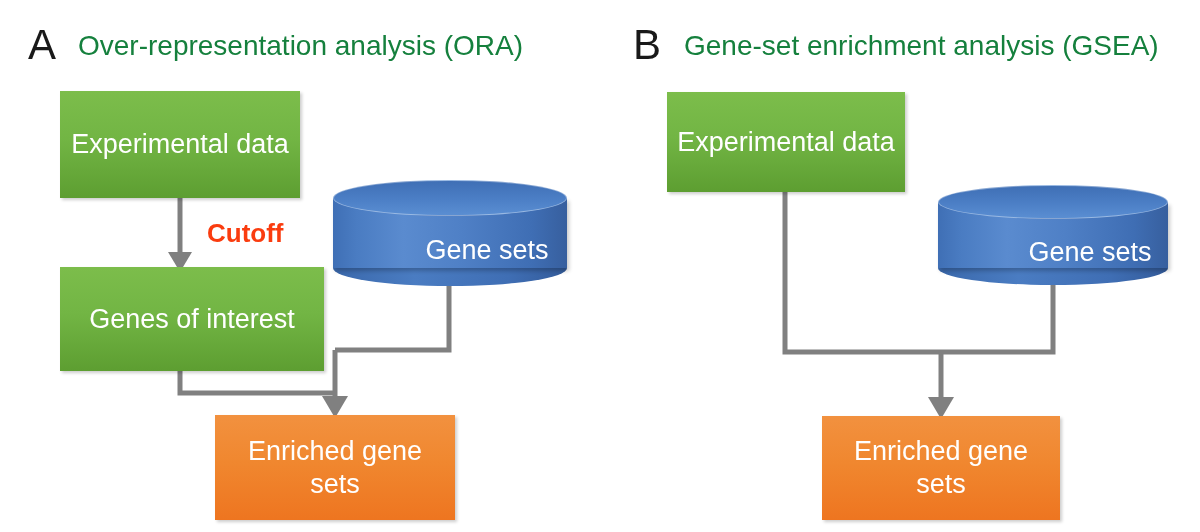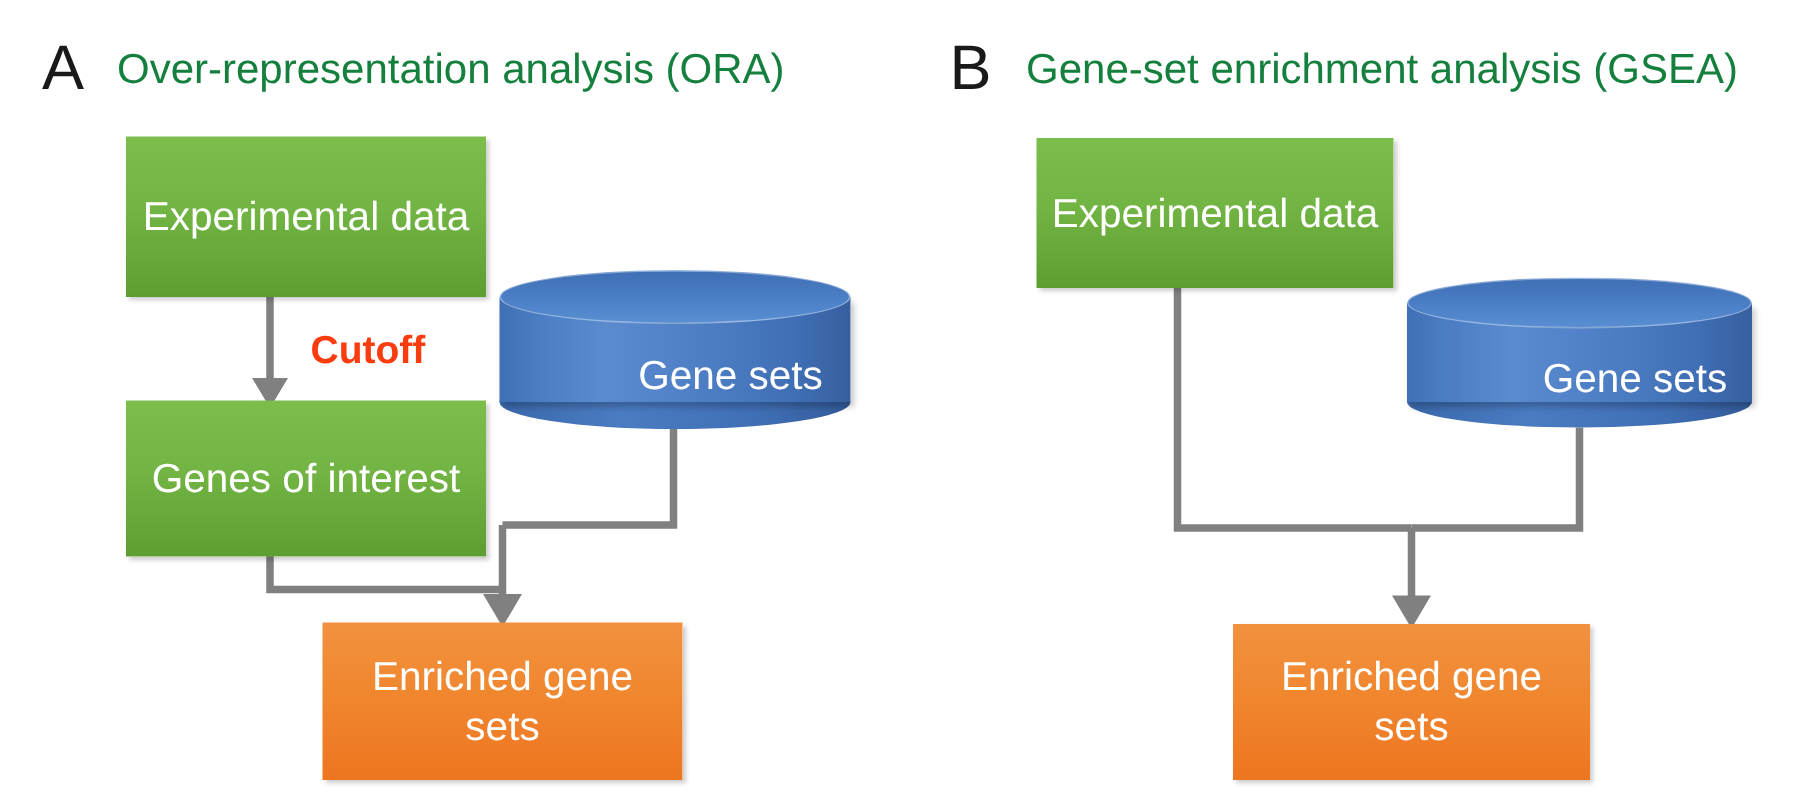--- a/index.html
+++ b/index.html
@@ -48,21 +48,20 @@
     justify-content: center;
     text-align: center;
     color: #ffffff;
     font-size: 27px;
     line-height: 1.22;
     font-family: "Liberation Sans", sans-serif;
     box-shadow: 2px 2px 3px rgba(0,0,0,0.20);
   }
   .node.green {
     background: linear-gradient(to bottom, #7cbd4b 0%, #72b544 45%, #5d9e31 100%);
-    margin-left: 24px;
   }
   .node.orange {
     background: linear-gradient(to bottom, #f2913f 0%, #f0872f 45%, #ee7520 100%);
     text-align: center;
   }
   .node-text { display: block; padding: 0 6px; }
 
   
   .cylinder {
     position: absolute;
@@ -150,21 +149,21 @@
     <path class="conn-path" d="M335,350 L335,404"></path>
     <polygon class="conn-arrow" points="335,418 322,396 348,396"></polygon>
   </svg>
 
   <div class="node green" style="left:60px; top:91px; width:240px; height:107px;">
     <span class="node-text">Experimental data</span>
   </div>
 
   <div class="cutoff-label" style="left:207px; top:220px;text-align:center;">Cutoff</div>
 
-  <div class="node green" style="left:60px; top:267px; width:240px; height:104px;">
+  <div class="node green" style="left:60px; top:267px; width:264px; height:104px;">
     <span class="node-text">Genes of interest</span>
   </div>
 
   <div class="cylinder" style="left:333px; top:180px; width:234px; height:106px;">
     <div class="cyl-bottom" style="width:234px; height:36px; top:70px;"></div>
     <div class="cyl-body" style="width:234px; height:70px; top:18px;"></div>
     <div class="cyl-top" style="width:234px; height:36px; top:0px;"></div>
     <div class="cyl-label" style="top:55px;">Gene sets</div>
   </div>
 

